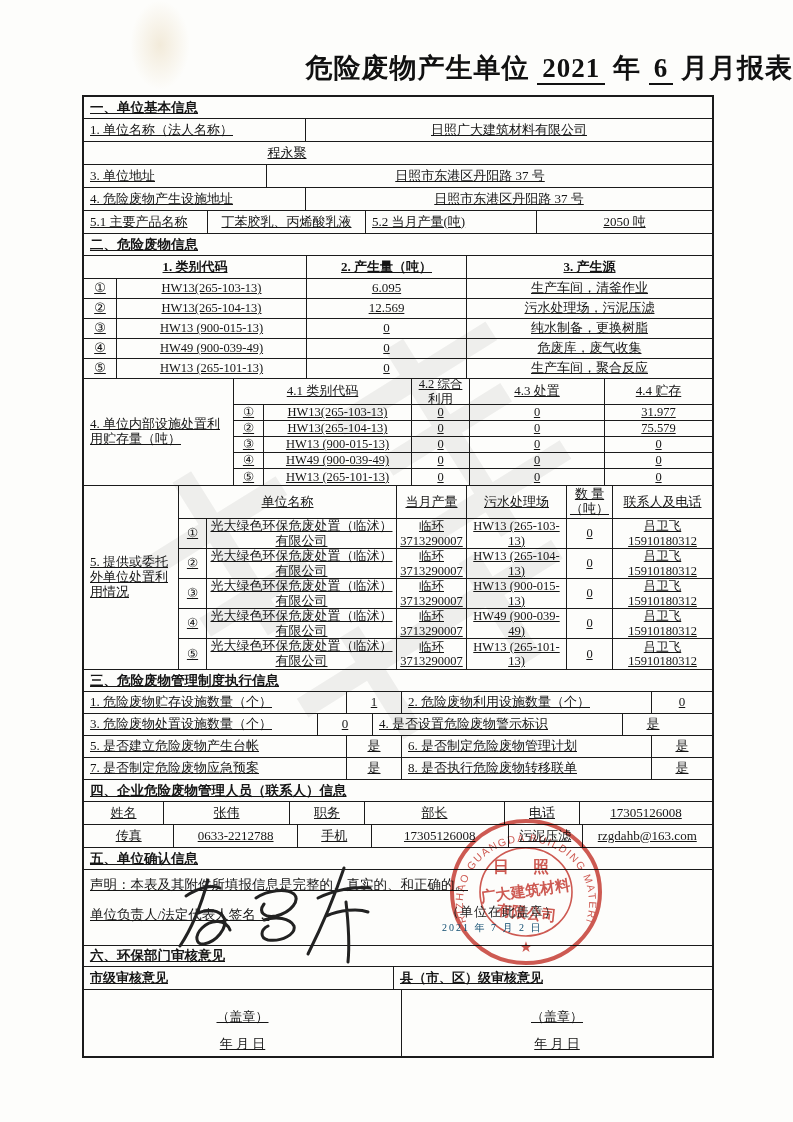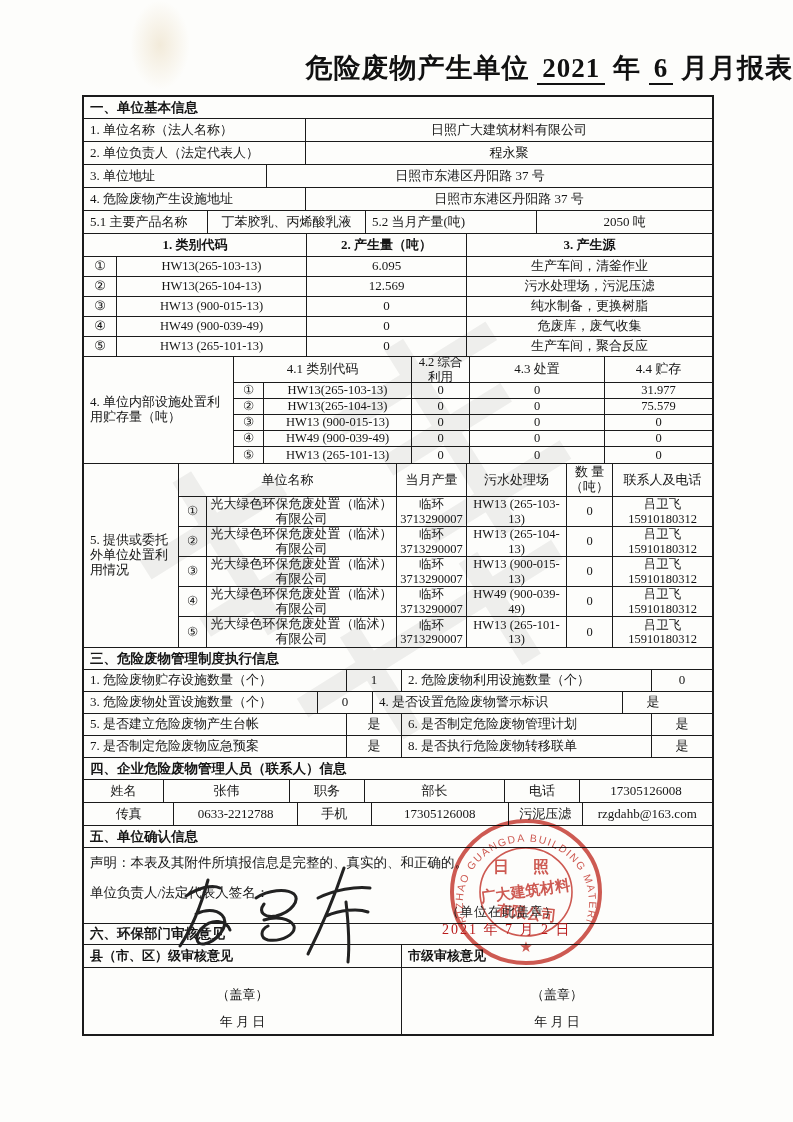--- a/index.html
+++ b/index.html
@@ -8,38 +8,38 @@
   
   .smudge{position:absolute;left:130px;top:0;width:60px;height:90px;
           background:radial-gradient(ellipse at center,rgba(210,180,120,.25),rgba(210,180,120,0) 70%);}
   
   .wm{position:absolute;left:100px;top:320px;width:560px;height:420px;opacity:.055;pointer-events:none;}
   
   .title{position:absolute;left:0;top:50px;width:100%;text-align:right;font-weight:bold;
          font-size:27px;letter-spacing:1px;color:#111;}
   .title .u{border-bottom:2.5px solid #111;padding:0 5px;}
   
-  .form{position:absolute;left:82px;top:95px;width:628px;border:2px solid #1b1b1b;background:transparent;}
+  .form{position:absolute;left:82px;top:95px;width:628px;border:2px solid #1b1b1b;background:transparent;text-decoration:underline;}
   .r{display:flex;border-bottom:1px solid #1b1b1b;box-sizing:border-box;}
   .r:last-child{border-bottom:none;}
   .c{border-right:1px solid #1b1b1b;box-sizing:border-box;display:flex;align-items:center;
      justify-content:center;text-align:center;font-size:13px;line-height:1.15;padding:1px 2px;overflow:hidden;}
   .c:last-child{border-right:none;}
   .c.l{justify-content:flex-start;text-align:left;padding-left:6px;}
   .head{font-size:13.5px;font-weight:bold;justify-content:flex-start;text-align:left;padding-left:6px;}
   .small{font-size:12.5px;}
   .codefont{font-size:12.5px;letter-spacing:0;}
   
   .confirm{position:relative;display:block;text-align:left;padding:7px 6px;font-size:13.5px;}
   .confirm .sign-label{margin-top:14px;font-size:13.5px;}
   
   .sig{position:absolute;left:168px;top:858px;z-index:4;pointer-events:none;}
   .stamp{position:absolute;left:447px;top:816px;z-index:3;mix-blend-mode:multiply;pointer-events:none;}
   .stamp-note{position:absolute;left:446px;top:903px;z-index:4;font-size:13px;color:#222;letter-spacing:1px;}
-  .stamp-date{position:absolute;left:442px;top:921px;z-index:4;font-size:14px;color:#b91c1c;letter-spacing:2px;}
+  .stamp-date{position:absolute;left:442px;top:921px;z-index:4;font-size:10px;color:#0c4a6e;letter-spacing:2px;}
 </style>
 </head>
 <body>
 
 <div class="page">
   <div class="smudge"></div>
 
   <svg class="wm" viewBox="0 0 560 420">
     <g fill="none" stroke="#000" stroke-width="22" transform="rotate(-32 280 210)">
       <path d="M60 120 h160 M140 60 v180 M80 200 h120"></path>
@@ -59,38 +59,40 @@
   <div class="form">
 
     <div class="r" style="height:22px">
         <div class="c head" style="width:100%">一、单位基本信息</div>
       </div>
     <div class="r" style="height:23px">
       <div class="c l" style="width:222px">1. 单位名称（法人名称）</div>
       <div class="c" style="width:406px">日照广大建筑材料有限公司</div>
     </div>
     <div class="r" style="height:23px">
-      <div class="c l" style="width:222px">2. 单位负责人（法定代表人）</div>
       <div class="c" style="width:406px">程永聚</div>
     </div>
     <div class="r" style="height:23px">
       <div class="c l" style="width:183px">3. 单位地址</div>
       <div class="c" style="width:406px">日照市东港区丹阳路 37 号</div>
     </div>
     <div class="r" style="height:23px">
       <div class="c l" style="width:222px">4. 危险废物产生设施地址</div>
       <div class="c" style="width:406px">日照市东港区丹阳路 37 号</div>
     </div>
     <div class="r" style="height:23px">
       <div class="c l" style="width:124px">5.1 主要产品名称</div>
       <div class="c" style="width:158px">丁苯胶乳、丙烯酸乳液</div>
       <div class="c l" style="width:171px">5.2 当月产量(吨)</div>
       <div class="c" style="width:175px">2050 吨</div>
     </div>
 
+    <div class="r" style="height:22px">
+        <div class="c head" style="width:100%">二、危险废物信息</div>
+      </div>
     <div class="r" style="height:23px">
       <div class="c" style="width:223px;font-weight:bold">1. 类别代码</div>
       <div class="c" style="width:160px;font-weight:bold">2. 产生量（吨）</div>
       <div class="c" style="width:245px;font-weight:bold">3. 产生源</div>
     </div>
     <div class="r" style="height:20px">
       <div class="c" style="width:33px">①</div>
       <div class="c codefont" style="width:190px">HW13(265-103-13)</div>
       <div class="c" style="width:160px">6.095</div>
       <div class="c" style="width:245px">生产车间，清釜作业</div>
@@ -275,22 +277,22 @@
       <div class="c confirm" style="width:100%">
         <div>声明：本表及其附件所填报信息是完整的、真实的、和正确的。</div>
         <div class="sign-label">单位负责人/法定代表人签名：</div>
       </div>
     </div>
 
     <div class="r" style="height:21px">
         <div class="c head" style="width:100%">六、环保部门审核意见</div>
       </div>
     <div class="r" style="height:23px">
+      <div class="c l" style="width:310px;font-weight:bold">市级审核意见</div>
       <div class="c l" style="width:318px;font-weight:bold">县（市、区）级审核意见</div>
-      <div class="c l" style="width:310px;font-weight:bold">市级审核意见</div>
     </div>
     <div class="r" style="height:66px">
       <div class="c" style="width:318px;flex-direction:column;justify-content:flex-end;padding-bottom:4px">
         <div style="margin-bottom:12px">（盖章）</div>
         <div>年    月    日</div>
       </div>
       <div class="c" style="width:310px;flex-direction:column;justify-content:flex-end;padding-bottom:4px">
         <div style="margin-bottom:12px">（盖章）</div>
         <div>年    月    日</div>
       </div>

